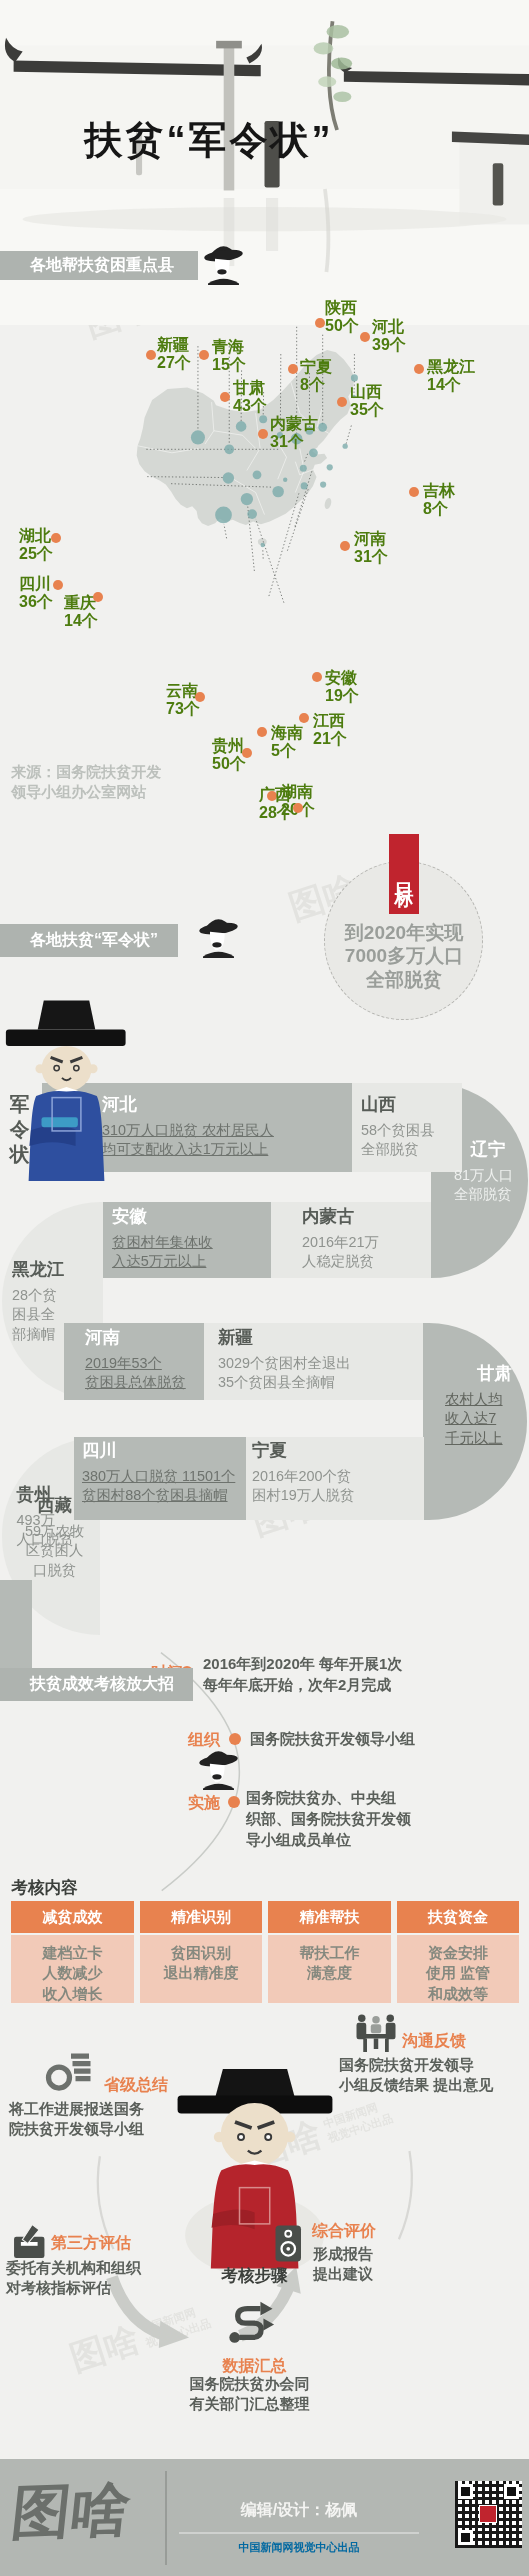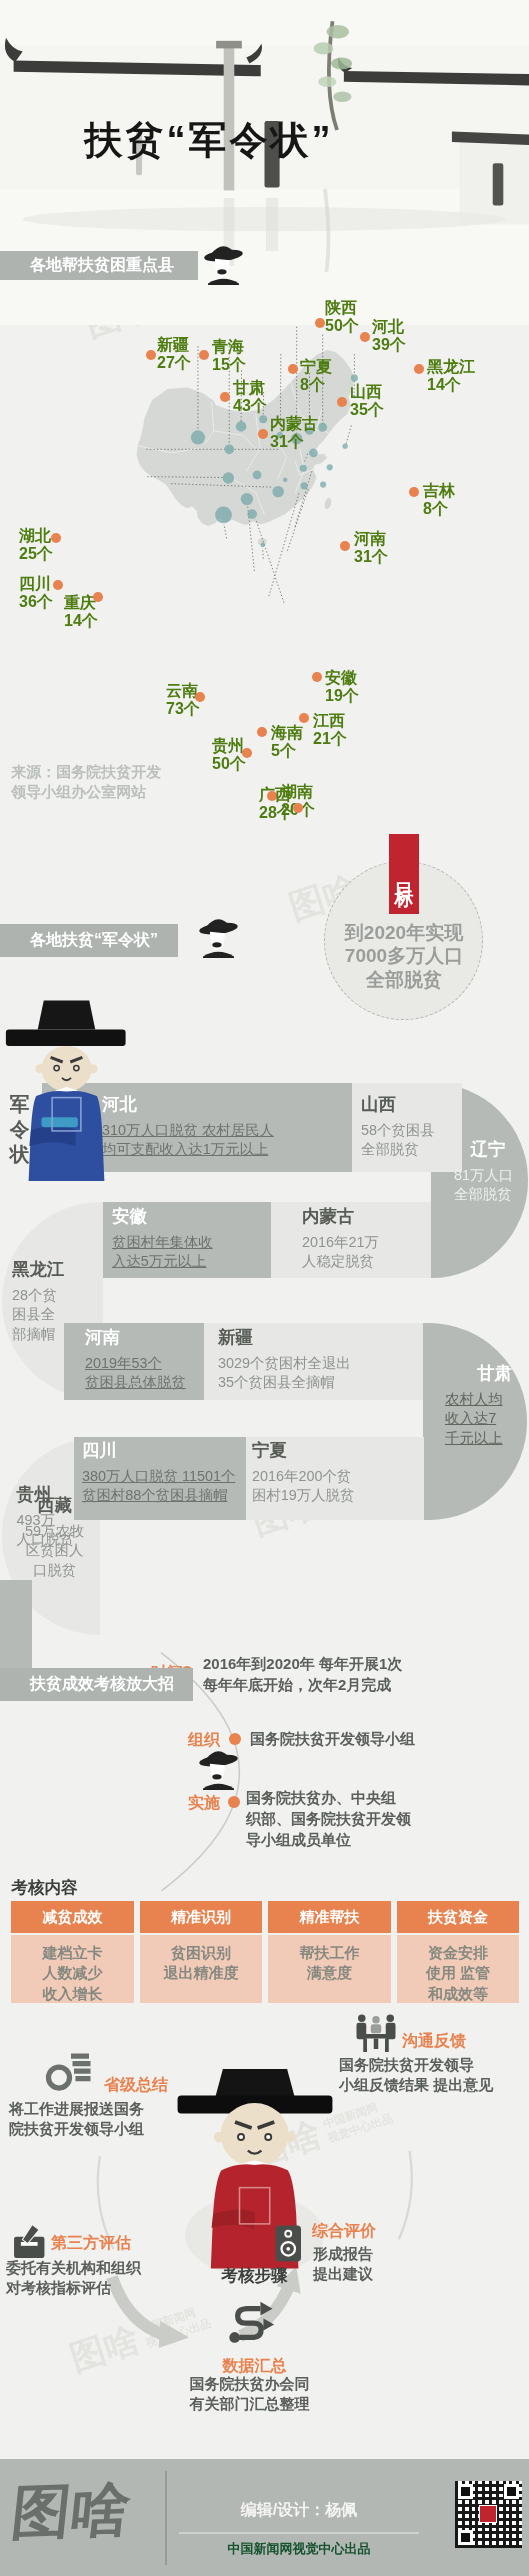--- a/index.html
+++ b/index.html
@@ -52,21 +52,21 @@
   
   .step-label{position:absolute;color:#e8824f;font-size:16px;font-weight:700;z-index:6;white-space:nowrap;}
   .step-text{position:absolute;color:#5a5f5a;font-size:15px;line-height:19.7px;font-weight:700;white-space:pre-line;z-index:6;}
   #steps-center-label{left:194px;top:2265px;width:121px;text-align:center;font-size:16.6px;font-weight:700;color:#3c403c;z-index:7;}
   
   #footer{left:0;top:2459px;width:529px;height:117px;background:#b3b7b3;z-index:5;}
   #footer-logo{left:12px;top:2472px;font-size:59px;font-weight:700;color:#6b6f6b;transform:skewX(-8deg) rotate(-2deg);z-index:6;}
   #footer-divider{left:165px;top:2471px;width:1.5px;height:94px;background:#989c98;z-index:6;}
   #footer-credit{left:174px;top:2500px;width:250px;text-align:center;color:#f4f4f2;font-size:16px;font-weight:700;z-index:6;}
   #footer-line{left:179px;top:2532px;width:240px;height:1.5px;background:#cfd1cf;z-index:6;}
-  #footer-publisher{left:174px;top:2540px;width:250px;text-align:center;color:#14532d;font-size:13px;font-weight:700;z-index:6;}
+  #footer-publisher{left:174px;top:2540px;width:250px;text-align:center;color:#0369a1;font-size:11px;font-weight:700;z-index:6;}
   #qr{left:455px;top:2481px;width:67px;height:67px;background:#fff;z-index:6;
       background-image:repeating-linear-gradient(0deg,#181818 0 3px,transparent 3px 6.8px),repeating-linear-gradient(90deg,#181818 0 3px,#fff 3px 6.8px);}
   .finder{position:absolute;width:15px;height:15px;background:#111;box-shadow:inset 0 0 0 3px #fff,inset 0 0 0 6px #111;}
   #qr-center{position:absolute;left:24px;top:24px;width:18px;height:18px;background:#c0242e;border:1.5px solid #fff;box-sizing:border-box;}
 </style>
 </head>
 <body>
 
 <div id="page">
 

